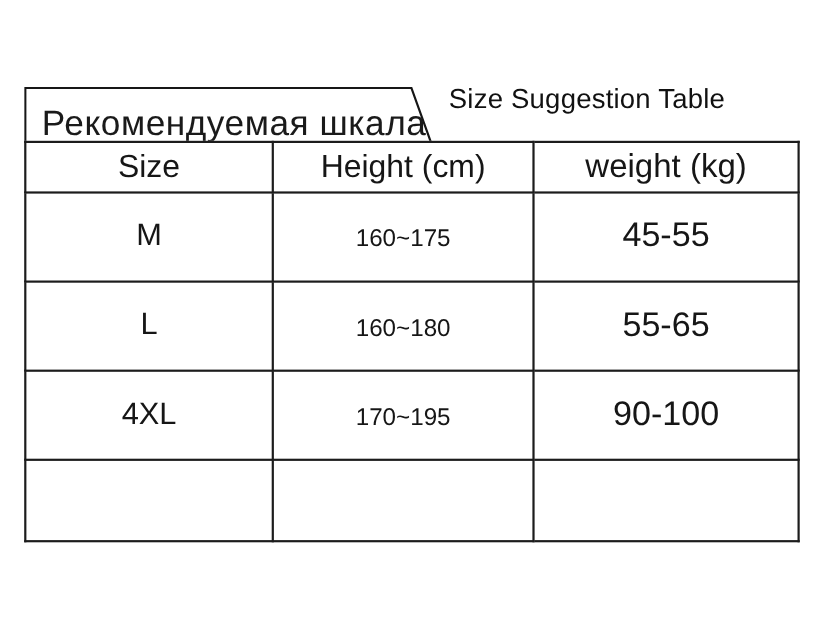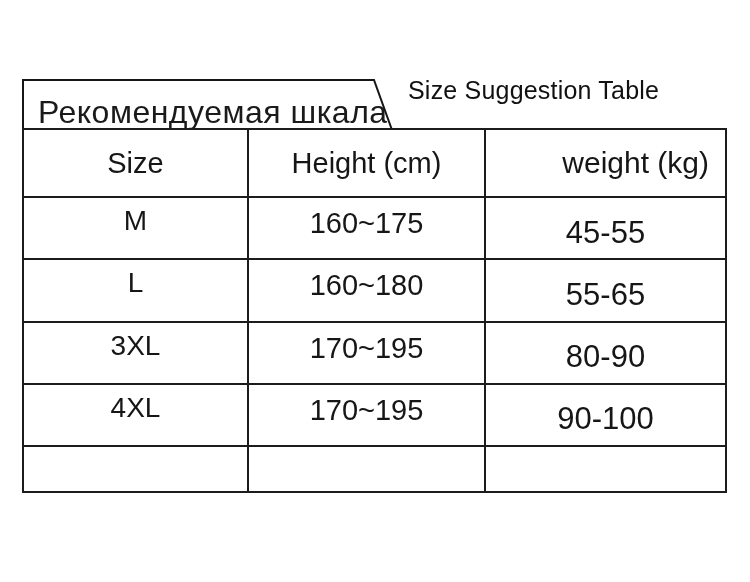--- a/index.html
+++ b/index.html
@@ -36,30 +36,30 @@
     width:703px;height:365px;
     border-collapse:collapse;table-layout:fixed;
     background:#ffffff;
   }
   col.c1{width:225px}
   col.c2{width:237px}
   col.c3{width:241px}
   .size-table th,.size-table td{
     border:2px solid #1c1c1c;
     text-align:center;vertical-align:middle;
-    padding:16px;font-weight:400;color:#161616;
+    padding:4px;font-weight:400;color:#161616;
     overflow:hidden;white-space:nowrap;
   }
   .size-table thead tr{height:46px;}
   .size-table tbody tr{height:45px;}
   th.h-size{font-size:29px;}
   th.h-height{font-size:29px;}
-  th.h-weight{font-size:30px;text-align:right;}
+  th.h-weight{font-size:30px;}
   td.size-cell{font-size:28px;padding-top:2px;}
-  td.height-cell{font-size:29px;padding-top:7px;margin-left:48px;}
+  td.height-cell{font-size:22px;padding-top:7px;margin-left:48px;}
   td.weight-cell{font-size:31px;padding-bottom:7px;margin-left:12px;}
 </style>
 </head>
 <body>
 
 <main>
 
   <div class="banner">
     <svg viewBox="0 0 378 66" aria-hidden="true">
       <polygon points="1,1 352,1 375,65 1,65" fill="#ffffff" stroke="#161616" stroke-width="2"></polygon>
@@ -87,25 +87,20 @@
         <td class="size-cell">M</td>
         <td class="height-cell">160~175</td>
         <td class="weight-cell">45-55</td>
       </tr>
       <tr>
         <td class="size-cell">L</td>
         <td class="height-cell">160~180</td>
         <td class="weight-cell">55-65</td>
       </tr>
       <tr>
-        <td class="size-cell">3XL</td>
-        <td class="height-cell">170~195</td>
-        <td class="weight-cell">80-90</td>
-      </tr>
-      <tr>
         <td class="size-cell">4XL</td>
         <td class="height-cell">170~195</td>
         <td class="weight-cell">90-100</td>
       </tr>
       <tr>
         <td class="size-cell"></td>
         <td class="height-cell"></td>
         <td class="weight-cell"></td>
       </tr>
     </tbody>

